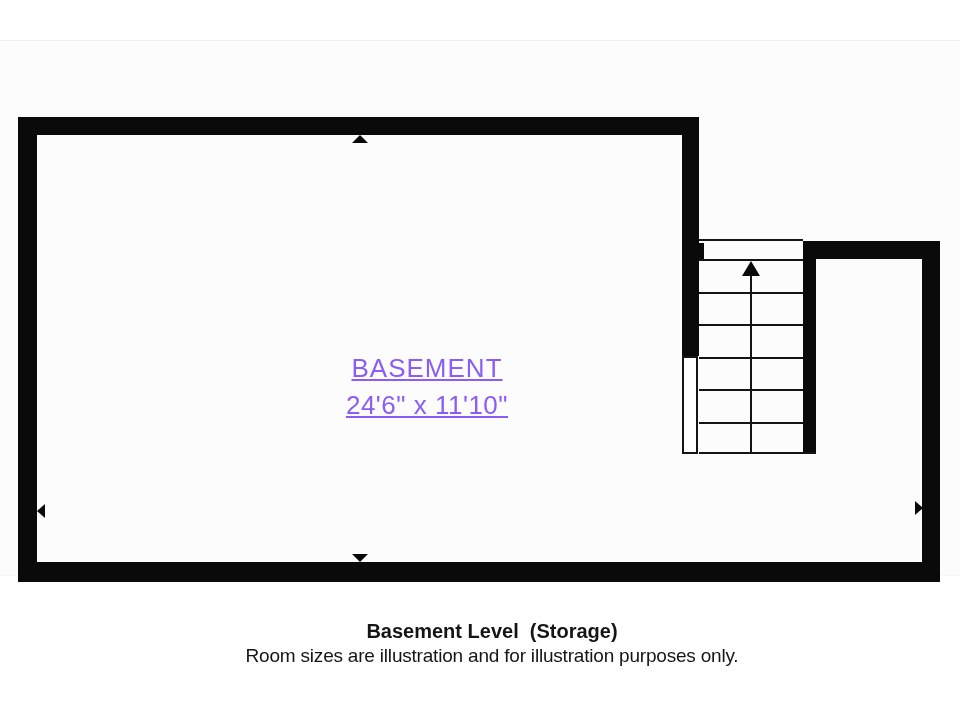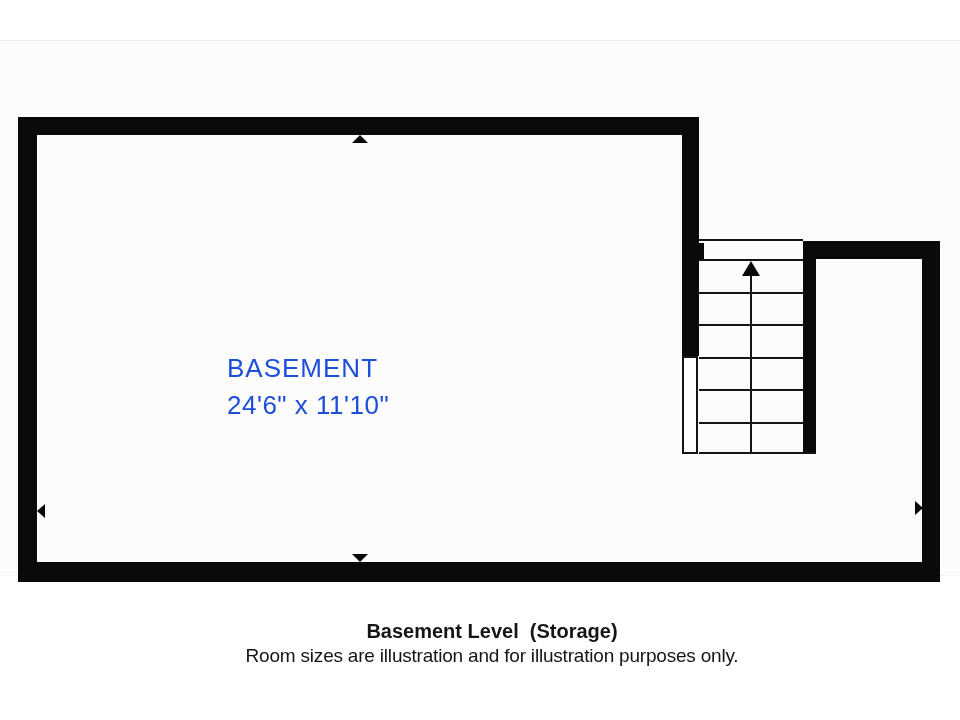--- a/index.html
+++ b/index.html
@@ -47,21 +47,21 @@
     border-top:8px solid #0a0a0a;}
   .marker-left{left:37px;top:463px;
     border-top:7px solid transparent;border-bottom:7px solid transparent;
     border-right:8px solid #0a0a0a;}
   .marker-right{left:915px;top:460px;
     border-top:7px solid transparent;border-bottom:7px solid transparent;
     border-left:8px solid #0a0a0a;}
   
   .room-label{
     position:absolute;left:227px;top:309px;width:400px;
-    text-align:left;color:#1d4ed8;
+    text-align:center;color:#8b5cf6;text-decoration:underline;
   }
   .room-name{font-size:26px;line-height:37px;letter-spacing:1px;font-weight:500;}
   .room-size{font-size:26px;line-height:37px;letter-spacing:0.5px;}
   
   .caption{
     position:absolute;left:0;top:619px;width:940px;
     text-align:center;color:#151515;margin-left:22px;
   }
   .caption-title{font-size:20px;line-height:24px;font-weight:bold;white-space:pre;}
   .caption-disclaimer{font-size:19px;line-height:23px;margin-top:1px;letter-spacing:-0.2px;}

